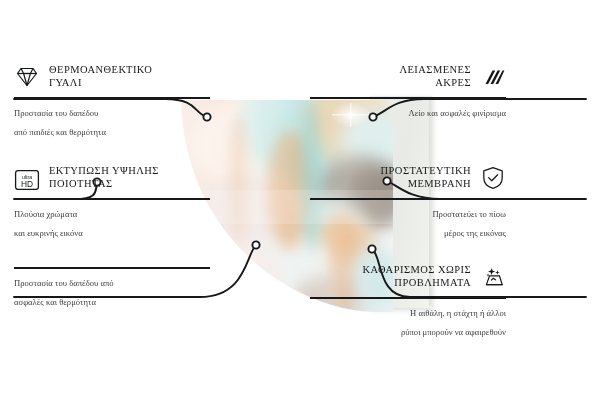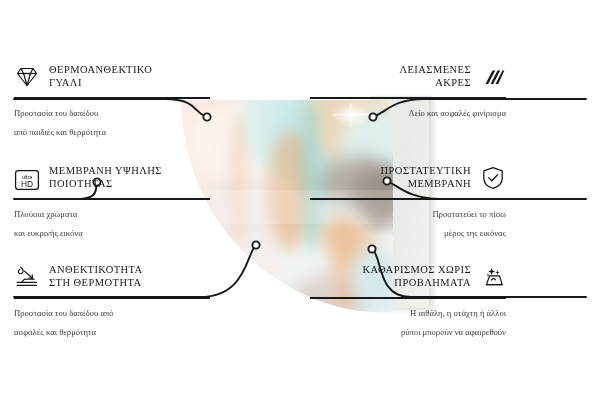--- a/index.html
+++ b/index.html
@@ -173,46 +173,29 @@
 
   <div class="feat left" style="top:163px;">
     <div class="fhead">
       <span class="ico hd">
         <svg viewBox="0 0 26 22">
           <rect x="1.6" y="1.6" width="22.8" height="18.8" rx="2.4" fill="none" stroke="#16181a" stroke-width="1.3"></rect>
           <text x="13" y="9.6" text-anchor="middle" font-family="Liberation Sans, sans-serif" font-size="5.2" fill="#16181a">ultra</text>
           <text x="13" y="17.6" text-anchor="middle" font-family="Liberation Sans, sans-serif" font-size="8.4" fill="#16181a">HD</text>
         </svg>
       </span>
-      <span class="ftitle">ΜΕΜΒΡΑΝΗ ΥΨΗΛΗΣ
+      <span class="ftitle">ΕΚΤΥΠΩΣΗ ΥΨΗΛΗΣ
 ΠΟΙΟΤΗΤΑΣ</span>
     </div>
     <div class="rule"></div>
     <div class="fdesc">Πλούσια χρώματα
 και ευκρινής εικόνα</div>
   </div>
 
   <div class="feat left" style="top:262px;">
-    <div class="fhead">
-      <span class="ico">
-        <svg viewBox="0 0 26 26">
-            <g fill="none" stroke="#16181a" stroke-width="1.2" stroke-linecap="round" stroke-linejoin="round">
-          <path d="M6.8 3.2 C 9.4 5 9.8 7.3 8.3 8.9 C 7 10.3 4.9 9.9 4.4 8.3 C 4 7 4.8 5.9 5.6 5.4"></path>
-          <path d="M10.5 7.2 L18.5 14.2"></path>
-          <path d="M18.5 14.2 L15.1 14.0"></path>
-          <path d="M18.5 14.2 L18.2 10.8"></path>
-          <path d="M3.2 18.4 H22.4"></path>
-          <path d="M3.2 21.4 H22.4"></path>
-          <path d="M7.5 18.4 L10.5 15.2 H20.2"></path>
-        </g>
-          </svg>
-      </span>
-      <span class="ftitle">ΑΝΘΕΚΤΙΚΟΤΗΤΑ
-ΣΤΗ ΘΕΡΜΟΤΗΤΑ</span>
-    </div>
     <div class="rule"></div>
     <div class="fdesc">Προστασία του δαπέδου από
 ασφαλές και θερμότητα</div>
   </div>
 
   <div class="feat right" style="top:62px;">
     <div class="fhead">
       <span class="ico">
         <svg viewBox="0 0 26 26">
           <g fill="#16181a">

